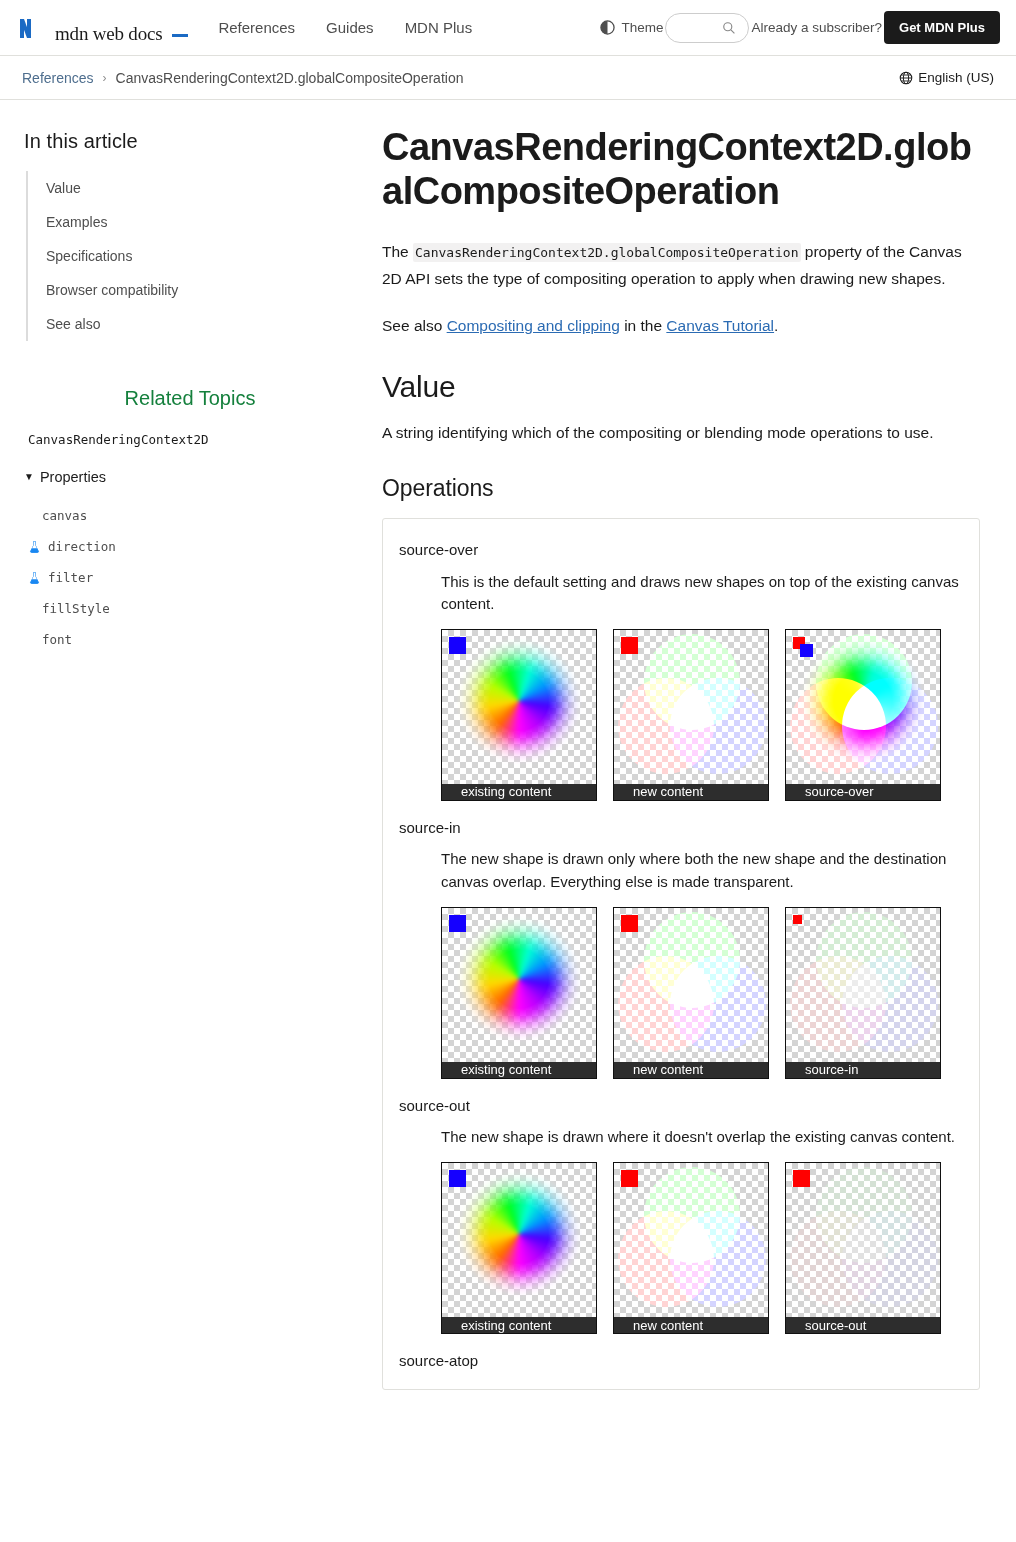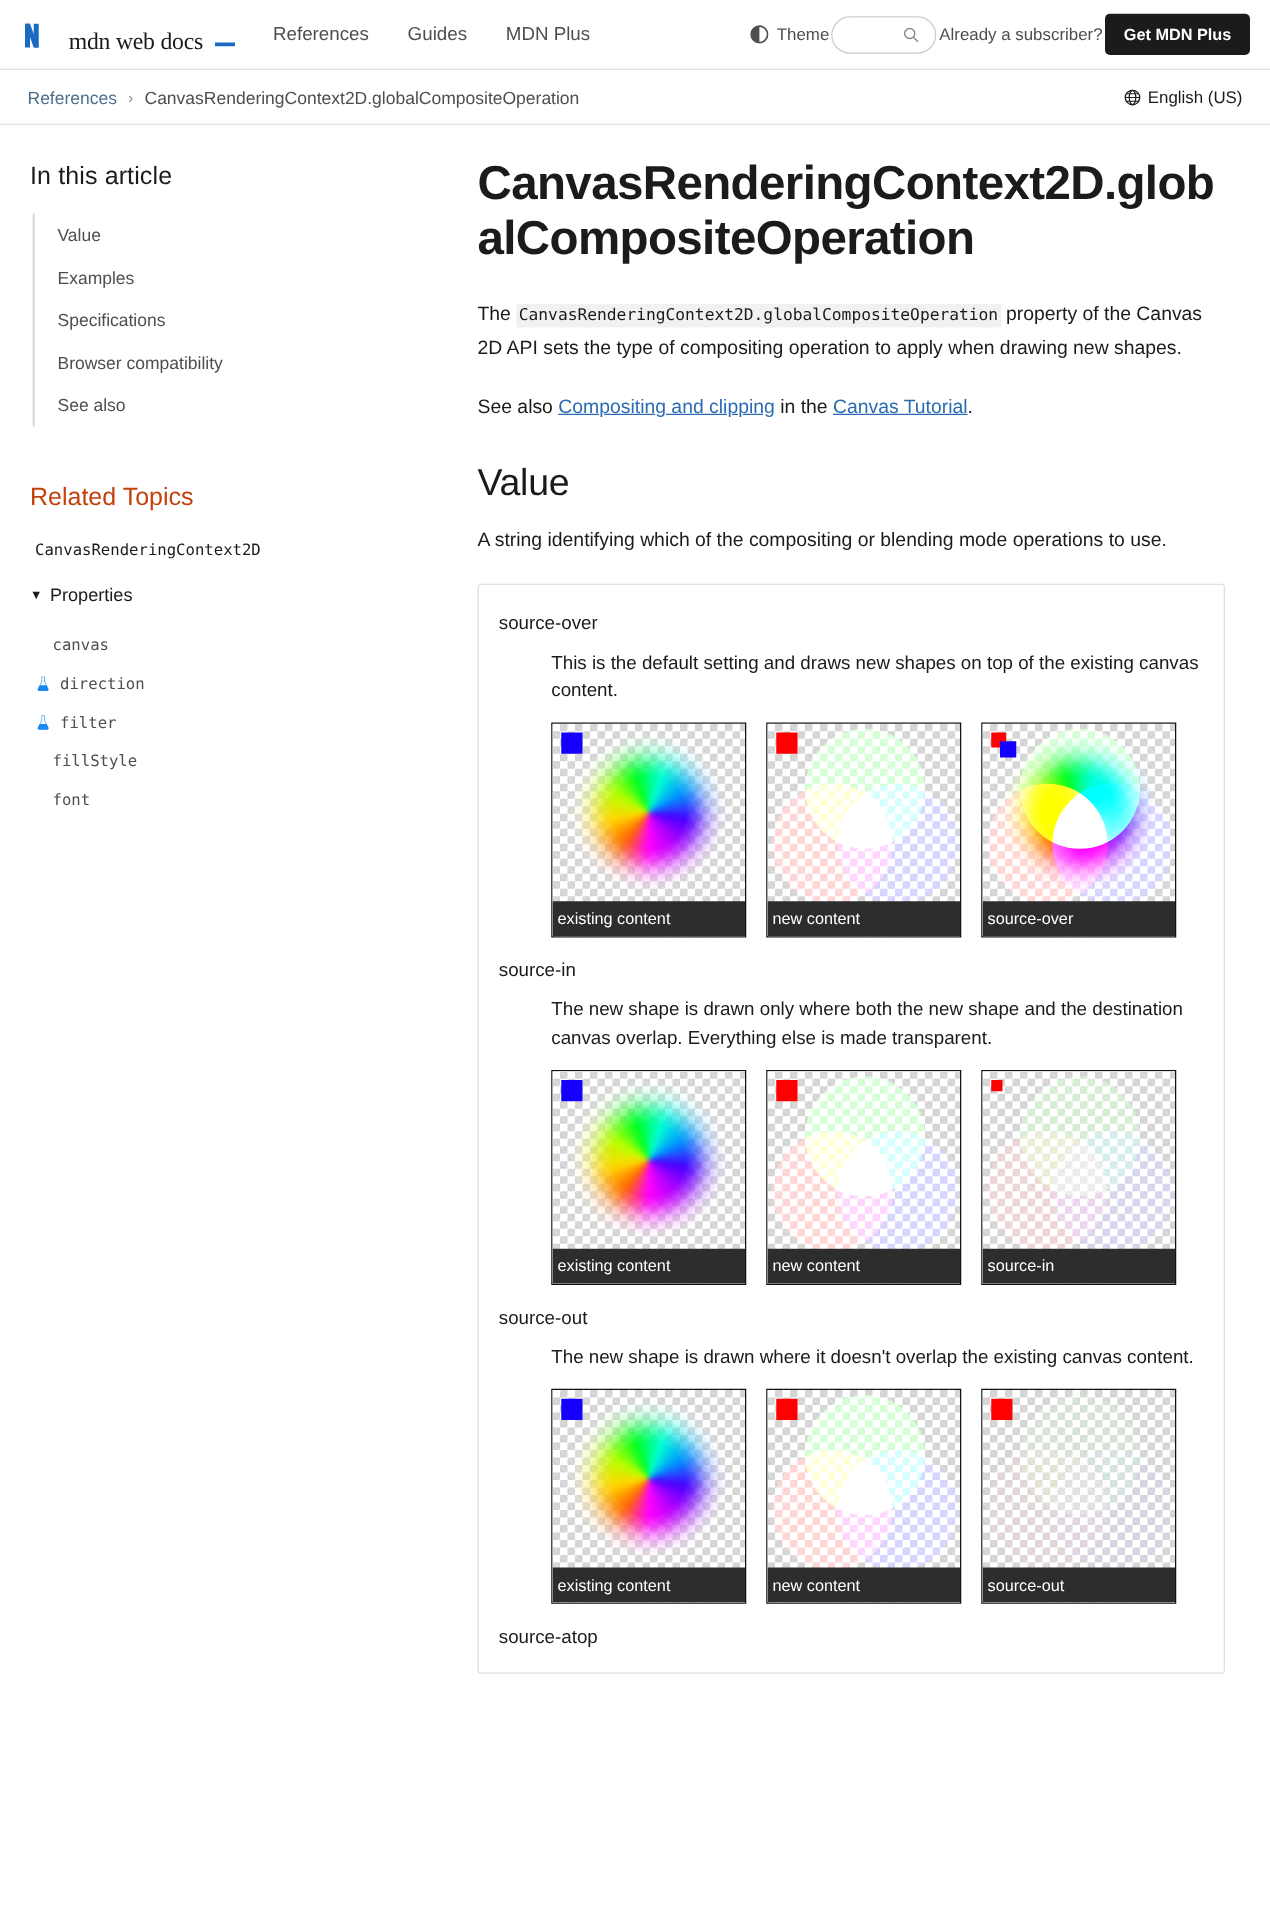--- a/index.html
+++ b/index.html
@@ -82,21 +82,21 @@
   .side-h{
     font-size:20px;font-weight:normal;color:#1b1b1b;margin:0 0 18px 0;
     letter-spacing:.1px;
   }
   .toc{ border-left:2px solid #dcdcdc; padding:0; margin:0 0 46px 2px; list-style:none; }
   .toc li{ padding:0; }
   .toc a{
     display:block;font-size:14px;color:#4e4e4e;text-decoration:none;
     padding:9px 0 9px 18px;cursor:pointer;
   }
-  .rel-h{ font-size:20px;font-weight:normal;color:#c2410c;margin:16px 0 22px 0; }
+  .rel-h{ font-size:20px;font-weight:normal;color:#15803d;margin:16px 0 22px 0;text-align:center; }
   .rel-root{
     font-family:"DejaVu Sans Mono", monospace;font-size:12.5px;color:#1b1b1b;
     padding-left:4px;margin-bottom:22px;cursor:pointer;
   }
   .rel-group{
     font-size:14.5px;color:#1b1b1b;display:flex;align-items:center;gap:6px;
     margin-bottom:15px;cursor:pointer;
   }
   .caret{ font-size:10px;color:#1b1b1b;line-height:1; }
   .rel-list{ list-style:none;margin:0;padding:0; }
@@ -164,23 +164,23 @@
             mask-image:radial-gradient(circle closest-side,#000 45%,transparent 100%);
     filter:blur(2px);
   }
   .circ{ position:absolute;width:96px;height:96px;border-radius:50%;mix-blend-mode:screen; }
   .c-green{ background:#00ff00; left:30px; top:4px; }
   .c-red{   background:#ff0000; left:4px;  top:48px; }
   .c-blue{  background:#0000ff; left:56px; top:48px; }
   .fade .circ{ opacity:.55; }
   .fade2 .circ{ opacity:.30; }
   .fig-caption{
-    position:absolute;left:0;right:0;bottom:0;height:28px;
+    position:absolute;left:0;right:0;bottom:0;height:16px;
     background:#2d2d2d;color:#fff;font-size:13px;
-    display:flex;align-items:center;padding-left:4px;
+    display:flex;align-items:center;padding-left:19px;
   }
   .marker{ position:absolute;width:17px;height:17px;left:7px;top:7px;z-index:5; }
   .marker.small{ width:9px;height:9px; }
   .marker.blue{ background:#1500ff; }
   .marker.red{ background:#ff0000; }
   .marker.notch{ background:#ff0000; }
   .marker.notch::after{
     content:"";position:absolute;right:0;bottom:0;width:7px;height:7px;
     background:transparent;
   }
@@ -309,20 +309,21 @@
       <span>The </span><code class="inline">CanvasRenderingContext2D.globalCompositeOperation</code><span> property of the Canvas 2D API sets the type of compositing operation to apply when drawing new shapes.</span>
     </p>
 
     <p class="p">
       <span>See also </span><a class="a-link">Compositing and clipping</a><span> in the </span><a class="a-link">Canvas Tutorial</a><span>.</span>
     </p>
 
     <h2 class="sec">Value</h2>
     <p class="p">A string identifying which of the compositing or blending mode operations to use.</p>
 
+    <h3 class="sub">Operations</h3>
 
     <div class="dl-box">
 
       <div class="dt">source-over</div>
       <div class="dd">
         <p>This is the default setting and draws new shapes on top of the existing canvas content.</p>
         <div class="img-row">
           <div class="fig">
             <div class="checker"></div>
             <div class="stage">

